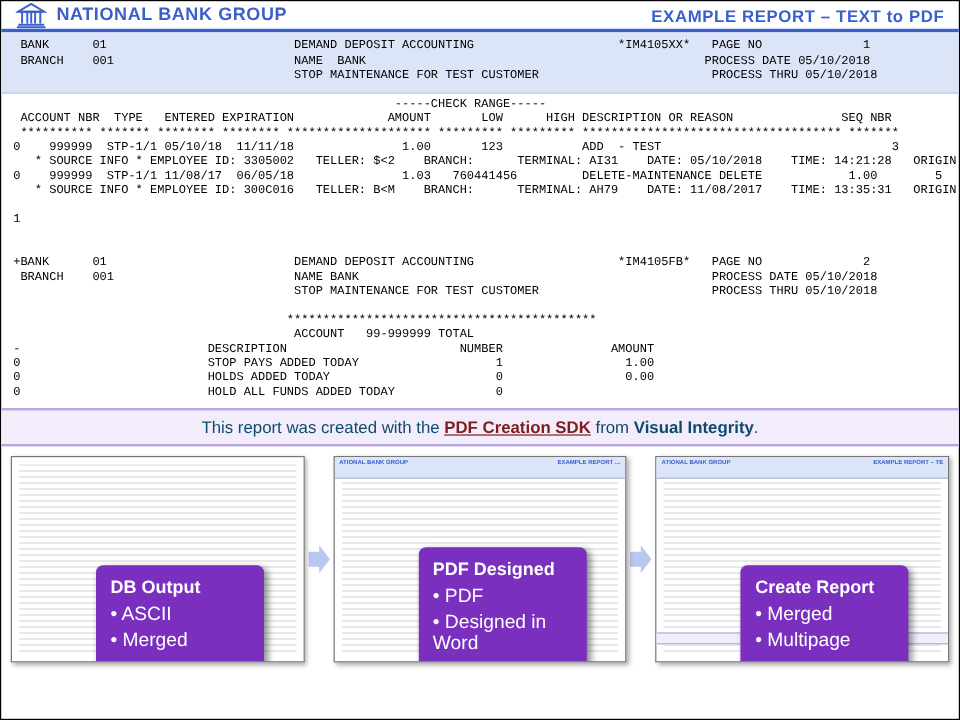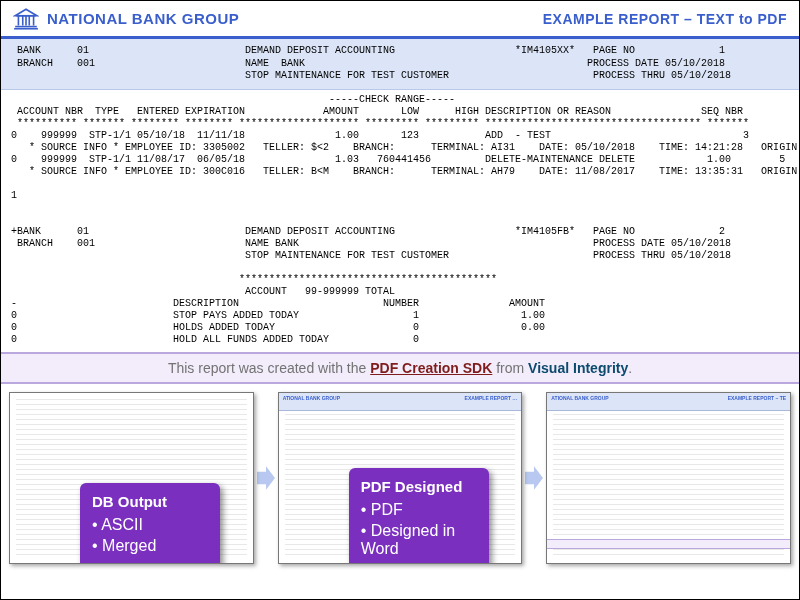--- a/index.html
+++ b/index.html
@@ -7,21 +7,21 @@
     width: 800px;
     height: 600px;
     font-family: Arial, sans-serif;
     font-size: 10px;
     background: #fff;
     overflow: hidden;
     border: 1px solid #000;
     position: relative;
   }
   .topbar {
-    height: 38px;
+    height: 26px;
     border-bottom: 3px solid #3a5fcd;
     display: flex;
     align-items: center;
     justify-content: space-between;
     padding: 0 12px;
   }
   .brand { display: flex; align-items: center; gap: 8px; }
   .bank-icon { width: 26px; height: 22px; stroke: #3a5fcd; fill: none; stroke-width: 1.5; }
   .brand-title { color: #3a5fcd; font-weight: bold; font-size: 15px; letter-spacing: 0.5px; }
   .report-title { color: #3a5fcd; font-weight: bold; font-size: 14px; letter-spacing: 0.5px; padding-left: 44px; }
@@ -48,21 +48,21 @@
     background: #f2ecfb;
     border-top: 2px solid #b9a7de;
     border-bottom: 2px solid #b9a7de;
     text-align: center;
     padding: 6px 0;
   }
   .credit-bar .sentence {
     font-size: 14px;
     color: #7a1fa2;
   }
-  .credit-bar .sentence .plain { color: #737373; }
+  .credit-bar .sentence .plain { color: #0c4a6e; }
   .credit-bar .sentence .link { color: #7f1d1d; text-decoration: underline; font-weight: bold; }
   .credit-bar .sentence .visint { color: #0c4a6e; font-weight: bold; text-align: right; }
   .workflow {
     display: flex;
     align-items: stretch;
     padding: 8px 8px 0 8px;
     gap: 2px;
     height: 180px;
   }
   .stage {
@@ -222,14 +222,21 @@
         <path d="M0 6 L10 6 L10 0 L20 13 L10 26 L10 20 L0 20 Z"></path>
       </svg>
     </div>
     <div class="stage">
       <div class="thumb-lines"></div>
       <div class="thumb-header">
         <span>ATIONAL BANK GROUP</span>
         <span>EXAMPLE REPORT – TE</span>
       </div>
       <div class="thumb-footer"></div>
+      <div class="stage-box">
+        <div class="title">Create Report</div>
+        <ul>
+          <li>Merged</li>
+          <li>Multipage</li>
+        </ul>
+      </div>
     </div>
   </div>
 
 </body></html>

